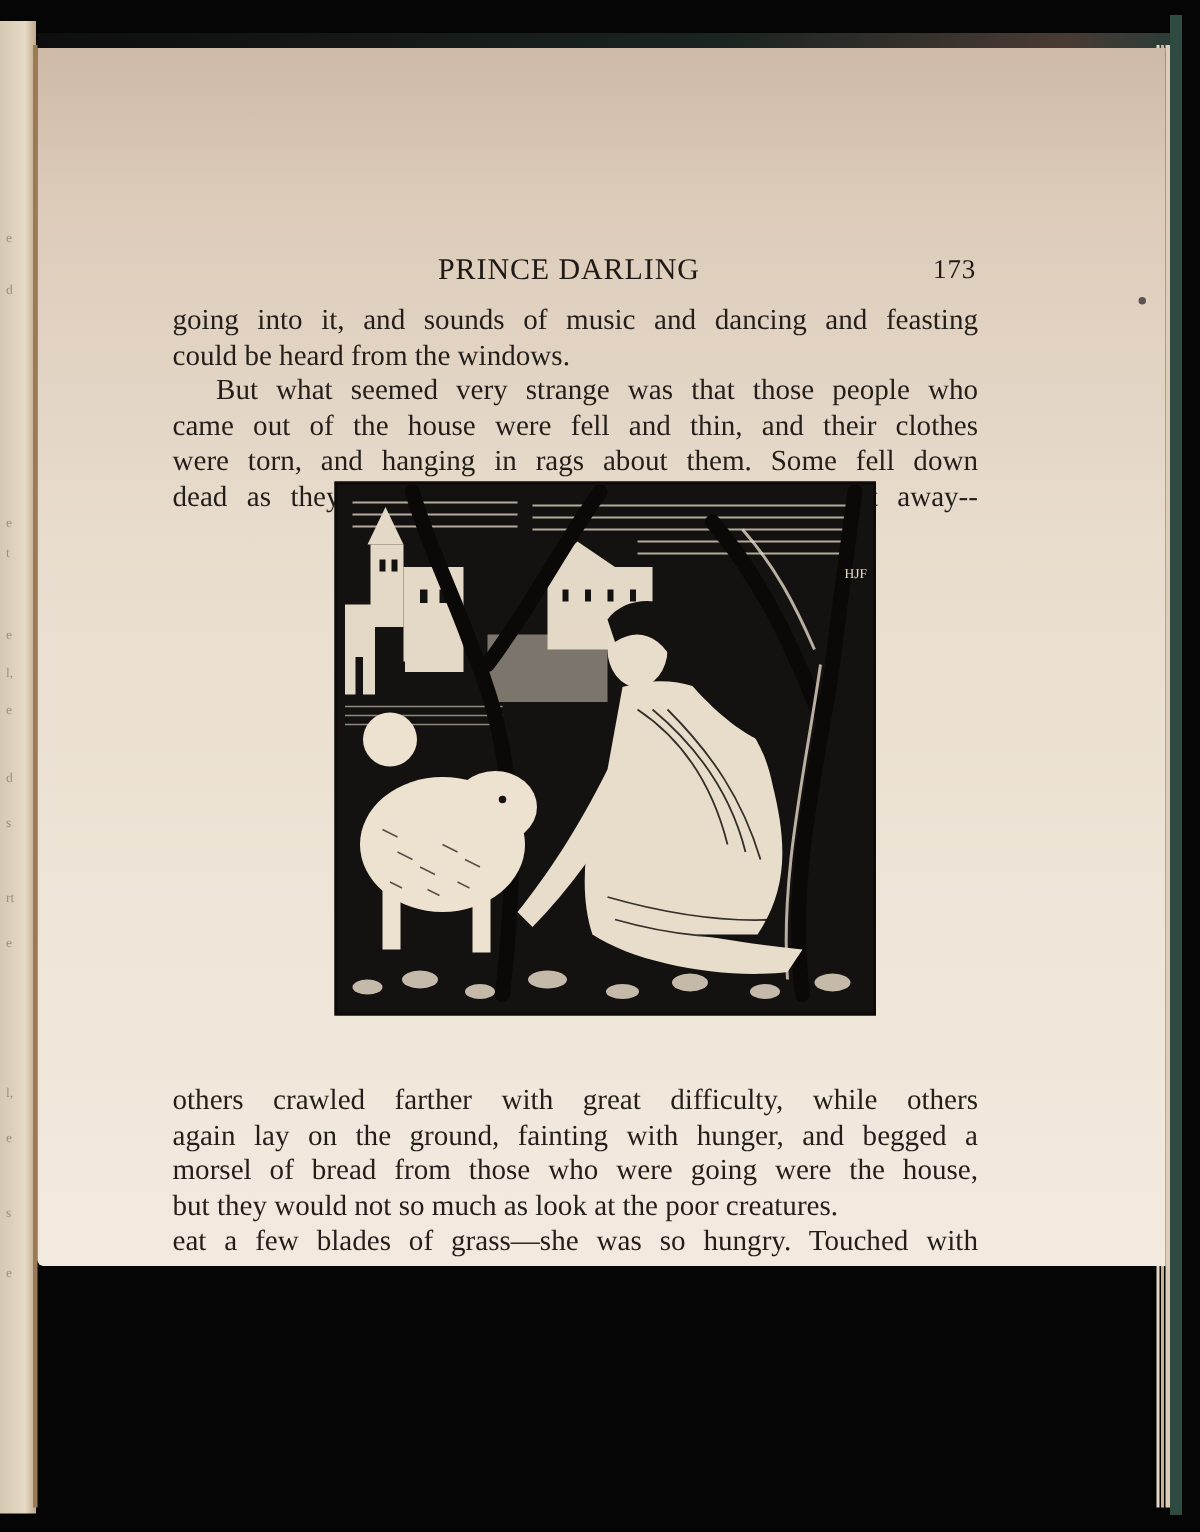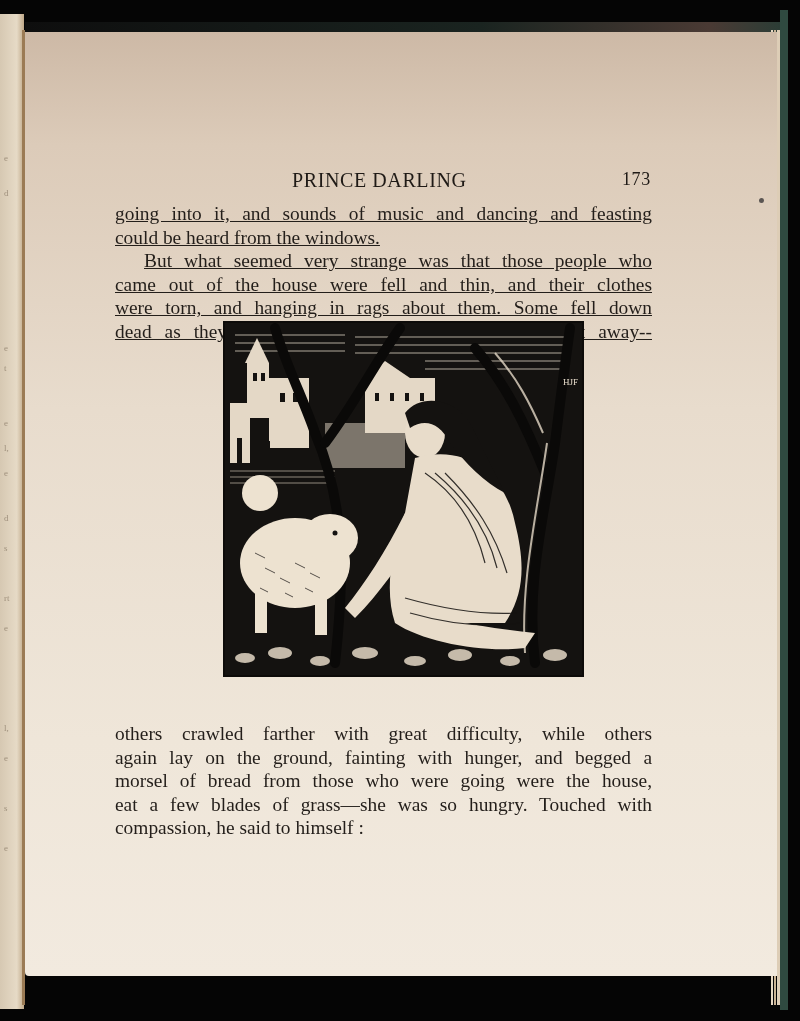--- a/index.html
+++ b/index.html
@@ -1,36 +1,36 @@
 <!DOCTYPE html>
 <html><head>
 <meta charset="utf-8">
 <style>
   html,body{margin:0;padding:0;}
   body{width:800px;height:1021px;background:#050505;position:relative;overflow:hidden;font-family:"Liberation Serif","DejaVu Serif",serif;}
   .left-page{position:absolute;left:0;top:14px;width:24px;height:995px;background:linear-gradient(90deg,#d6c8b2 0%,#e6dac6 70%,#bfa888 100%);}
   .left-page .ghost{position:absolute;left:4px;font-size:9px;color:#6a5a48;opacity:.55;line-height:1;}
   .gutter{position:absolute;left:22px;top:30px;width:3px;height:975px;background:#9b7b55;}
-  .page{position:absolute;left:25px;top:32px;width:752px;height:944px;
+  .page{position:absolute;left:25px;top:32px;width:752px;height:812px;
         background:linear-gradient(180deg,#cdb9a6 0%,#dccbb9 12%,#e8dccd 40%,#efe6d9 75%,#f2eadf 100%);
         border-bottom-left-radius:4px;}
   .page-edge{position:absolute;top:30px;height:975px;width:2px;}
   .edge1{left:771px;background:#e6d8c4;}
   .edge2{left:774px;background:#c9b394;}
   .edge3{left:777px;background:#ddcdb6;width:3px;}
   .cover-spine{position:absolute;left:780px;top:10px;width:8px;height:1000px;background:#2f4a40;}
   .top-shadow{position:absolute;left:25px;top:22px;width:760px;height:12px;background:linear-gradient(90deg,#0e0e0e 0%,#1a2420 60%,#4a3a34 90%,#2a3d36 100%);}
   .running-head{position:absolute;top:137px;left:0;width:752px;font-size:20px;letter-spacing:.6px;color:#1f1a16;}
   .running-head .title{position:absolute;left:267px;}
   .running-head .pgnum{position:absolute;left:597px;font-size:18px;}
   .text{position:absolute;left:90px;width:537px;color:#231e1a;font-size:19.4px;line-height:23.6px;}
   .text p{margin:0;text-align:justify;text-align-last:justify;}
   .text p.last{text-align-last:left;}
   .text p.indent{text-indent:29px;}
-  .block1{top:170px;text-decoration:underline;}
+  .block1{top:170px;}
   .block2{top:690px;}
   .illustration{position:absolute;left:198px;top:289px;width:357px;height:352px;background:#141210;border:2px solid #0d0b09;overflow:hidden;}
   .illustration svg{display:block;}
   .speck{position:absolute;left:734px;top:166px;width:5px;height:5px;border-radius:50%;background:#5a5552;}
 </style>
 </head>
 <body>
 
 <div class="top-shadow"></div>
 <div class="left-page">
@@ -166,18 +166,18 @@
       </g>
 
       <text x="338" y="62" font-size="9" fill="#e8ddcc" font-family="Liberation Serif, serif">HJF</text>
     </svg>
   </div>
 
   <div class="text block2">
     <p>others crawled farther with great difficulty, while others</p>
     <p>again lay on the ground, fainting with hunger, and begged a</p>
     <p>morsel of bread from those who were going were the house,</p>
+    <p class="last">but they would not so much as look at the poor creatures.</p>
     <p>eat a few blades of grass—she was so hungry.  Touched with</p>
-    <p class="last">compassion, he said to himself :</p>
   </div>
 
   <div class="speck"></div>
 </div>
 
 </body></html>

